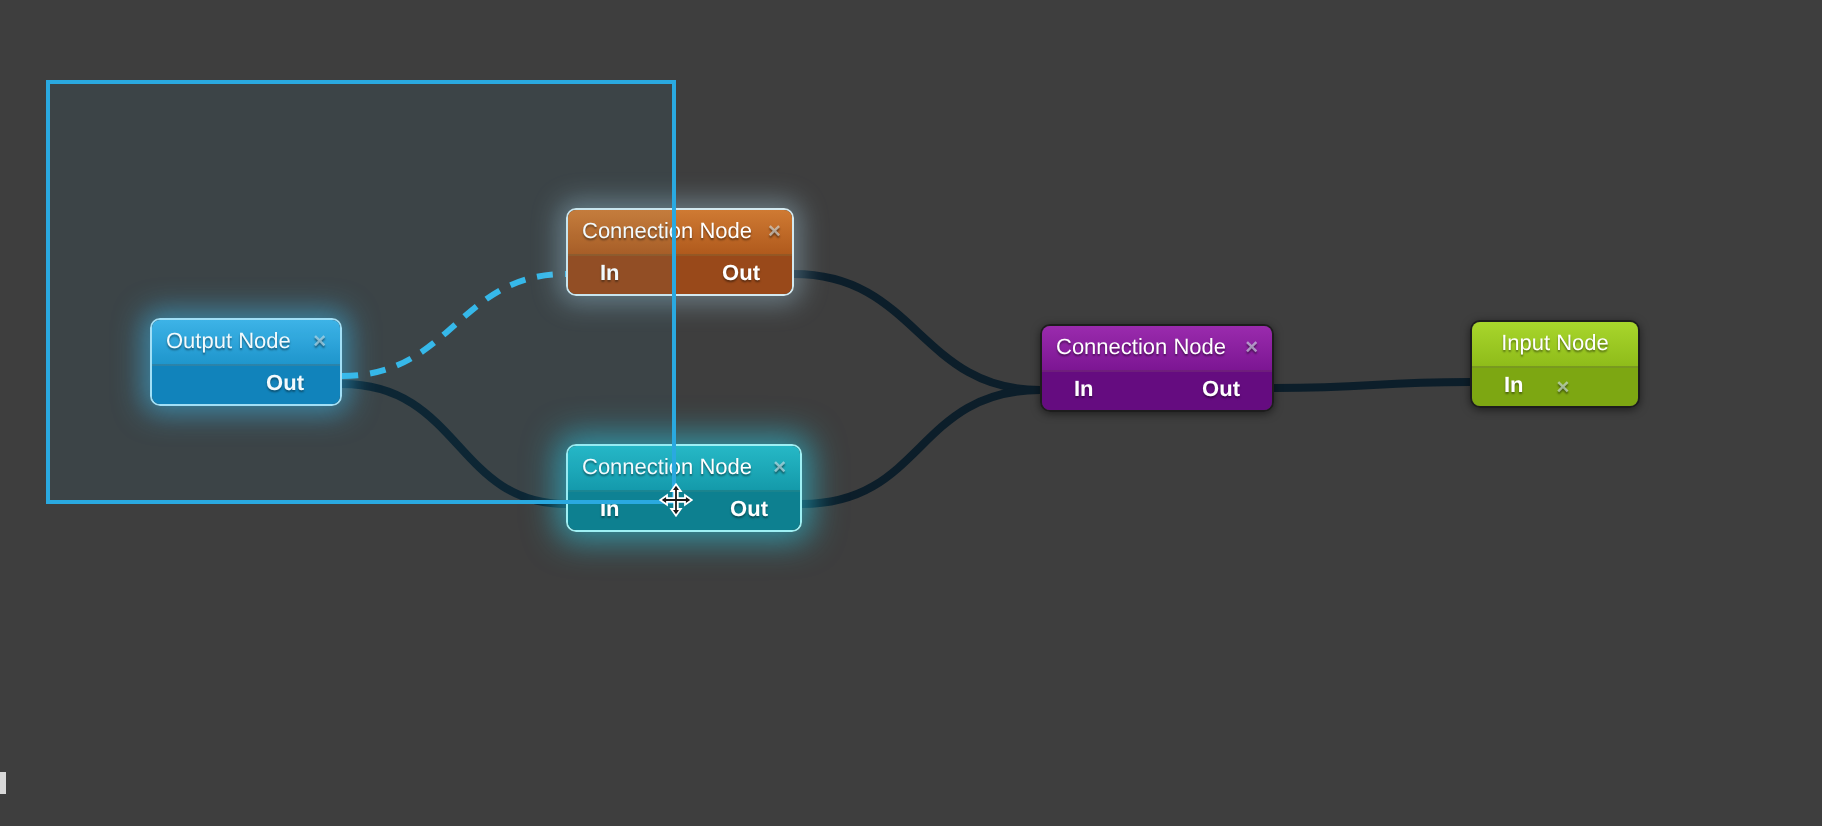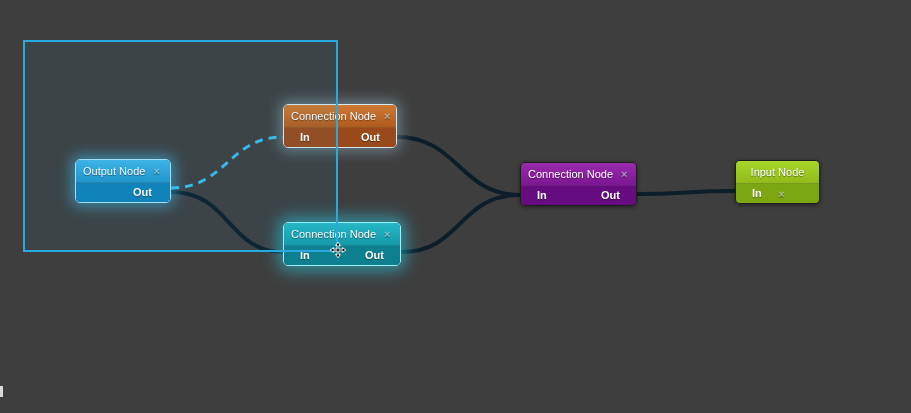--- a/index.html
+++ b/index.html
@@ -19,21 +19,21 @@
 
   
   .node{
     position:absolute;z-index:2;
     border-radius:5px;
     font-size:11px;color:#fff;
     box-shadow:0 1px 4px rgba(0,0,0,.5);
   }
   .node-header{
     height:22px;line-height:22px;
-    display:flex;align-items:center;
+    display:flex;justify-content:space-between;align-items:center;
     padding:0 7px;
     border-radius:4px 4px 0 0;
     border-bottom:1px solid rgba(0,0,0,.28);
     text-shadow:0 1px 1px rgba(0,0,0,.45);
     white-space:nowrap;
   }
   .node-ports{
     height:19px;line-height:19px;
     display:flex;align-items:flex-end;
     padding:0 16px;

